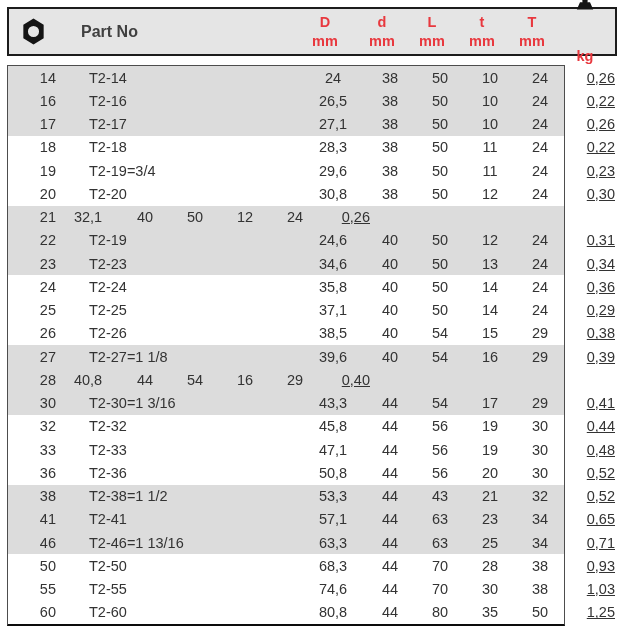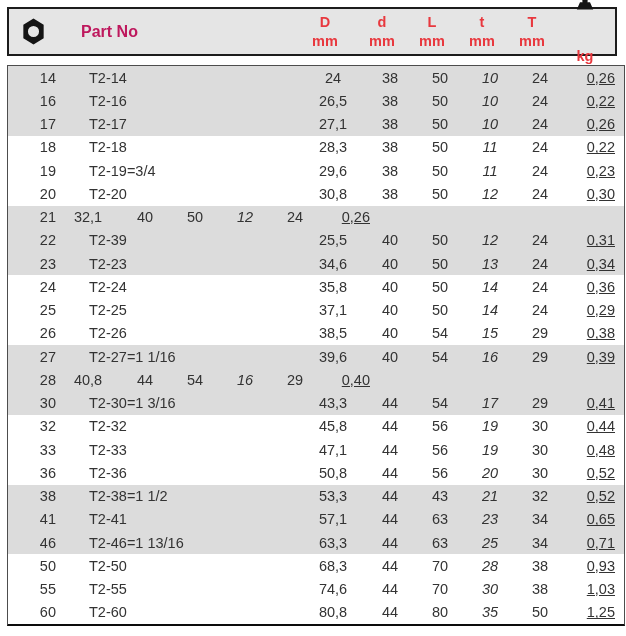--- a/index.html
+++ b/index.html
@@ -32,21 +32,21 @@
   .hcell { box-sizing: border-box; flex: 0 0 auto; }
   .hc-size {
     width: 48px;
     display: flex;
     justify-content: center;
     align-items: center;
   }
   .hc-part {
     width: 236px;
     padding-left: 24px;
-    color: #be185d;
+    color: #404040;
     font-weight: bold;
     font-size: 16px;
   }
   .col-head {
     display: flex;
     flex-direction: column;
     align-items: center;
     justify-content: center;
     color: #e8383e;
     font-weight: bold;
@@ -60,42 +60,42 @@
   .hc-t { width: 50px; }
   .hc-T { width: 50px; }
   .hc-kg { width: 58px; padding-right: 2px; gap: 36px; }
   .hc-kg .weight-svg { margin-bottom: 1px; }
 
   
   .body-box {
     position: absolute;
     left: 7px;
     top: 65px;
-    width: 618px;
+    width: 558px;
     box-sizing: border-box;
     border: 1px solid #4d4d4d;
     border-bottom: 2px solid #0c0c0c;
     background: #404040;
   }
   .row {
     display: flex;
     align-items: center;
     height: 23.25px;
     font-size: 14.5px;
     color: #333333;
     background: #ffffff;
   }
   .row.shaded { background: #dcdcdc; }
   .c { box-sizing: border-box; flex: 0 0 auto; white-space: nowrap; }
   .c-size { width: 48px; text-align: right; }
   .c-part { width: 236px; padding-left: 24px; text-align: left; margin-left: 9px; }
   .c-D { width: 64px; text-align: center; }
   .c-d { width: 50px; text-align: center; }
   .c-L { width: 50px; text-align: center; }
-  .c-t { width: 50px; text-align: center; font-style: italic; }
+  .c-t { width: 50px; text-align: center; }
   .c-T { width: 50px; text-align: center; }
   .c-kg { width: 60px; text-align: right; padding-right: 10px; text-decoration: underline; }
 
   .icon { display: inline-flex; }
 </style>
 </head>
 <body>
 
 <div class="page">
 
@@ -207,22 +207,22 @@
     <span class="c c-size">21</span>
     <span class="c c-D">32,1</span>
     <span class="c c-d">40</span>
     <span class="c c-L">50</span>
     <span class="c c-t">12</span>
     <span class="c c-T">24</span>
     <span class="c c-kg">0,26</span>
   </div>
       <div class="row shaded">
     <span class="c c-size">22</span>
-    <span class="c c-part">T2-39</span>
-    <span class="c c-D">25,5</span>
+    <span class="c c-part">T2-19</span>
+    <span class="c c-D">24,6</span>
     <span class="c c-d">40</span>
     <span class="c c-L">50</span>
     <span class="c c-t">12</span>
     <span class="c c-T">24</span>
     <span class="c c-kg">0,31</span>
   </div>
       <div class="row shaded">
     <span class="c c-size">23</span>
     <span class="c c-part">T2-23</span>
     <span class="c c-D">34,6</span>
@@ -257,21 +257,21 @@
     <span class="c c-part">T2-26</span>
     <span class="c c-D">38,5</span>
     <span class="c c-d">40</span>
     <span class="c c-L">54</span>
     <span class="c c-t">15</span>
     <span class="c c-T">29</span>
     <span class="c c-kg">0,38</span>
   </div>
       <div class="row shaded">
     <span class="c c-size">27</span>
-    <span class="c c-part">T2-27=1 1/16</span>
+    <span class="c c-part">T2-27=1 1/8</span>
     <span class="c c-D">39,6</span>
     <span class="c c-d">40</span>
     <span class="c c-L">54</span>
     <span class="c c-t">16</span>
     <span class="c c-T">29</span>
     <span class="c c-kg">0,39</span>
   </div>
       <div class="row shaded">
     <span class="c c-size">28</span>
     <span class="c c-D">40,8</span>

